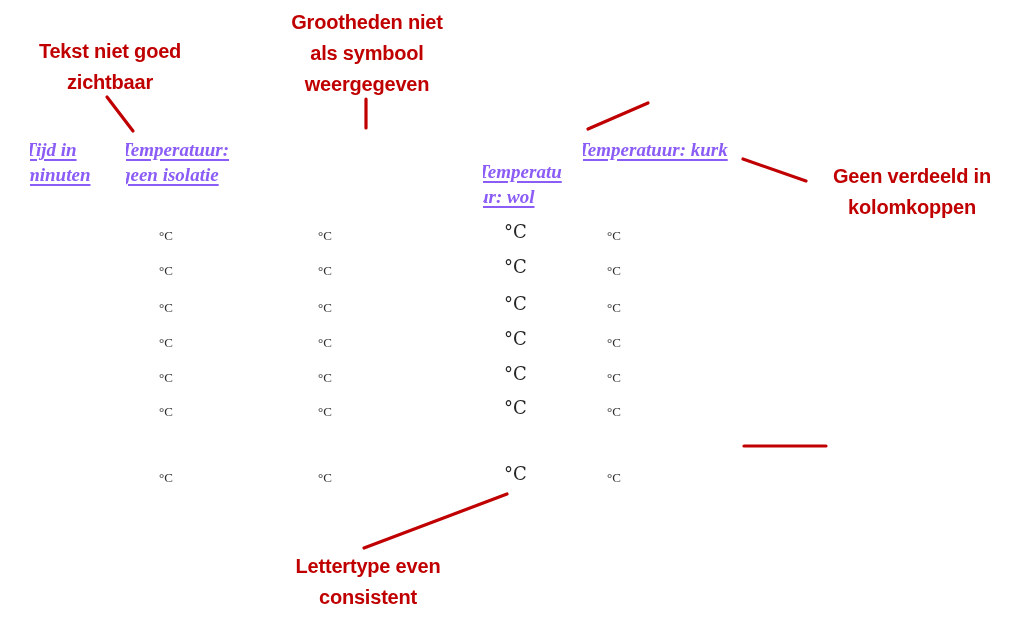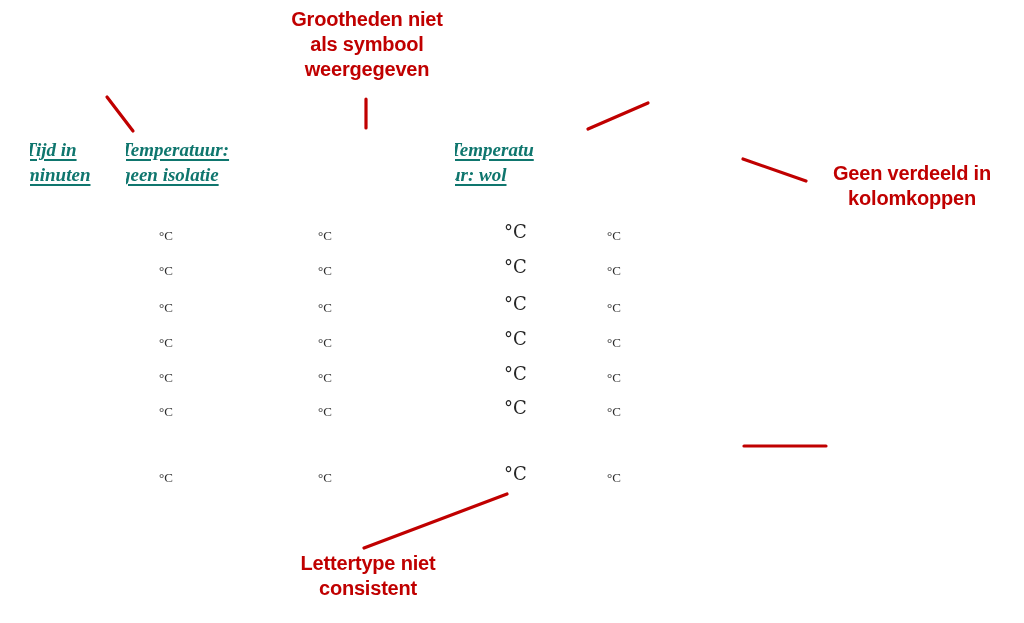--- a/index.html
+++ b/index.html
@@ -4,43 +4,43 @@
 <style>
   html,body{margin:0;padding:0;background:#ffffff;}
   .stage{
     position:relative;width:1024px;height:623px;background:#ffffff;overflow:hidden;
     font-family:"Liberation Sans",sans-serif;
   }
   .connectors{position:absolute;left:0;top:0;pointer-events:none;}
   .conn{stroke:#c00000;stroke-width:3.2;stroke-linecap:round;}
   
   .ann{
-    position:absolute;color:#c00000;font-weight:bold;font-size:20px;line-height:25px;
+    position:absolute;color:#c00000;font-weight:bold;font-size:20px;line-height:31px;
     text-align:center;white-space:pre-line;letter-spacing:-0.2px;
   }
   .a-tekst{left:10px;top:36px;width:200px;}
   .a-grootheden{left:267px;top:7px;width:200px;}
   .a-kolommen{left:548px;top:41px;width:200px;}
   .a-eenheden{left:802px;top:161px;width:220px;}
   .a-rijen{left:794px;top:418px;width:204px;}
   .a-lettertype{left:268px;top:551px;width:200px;}
   
   .hdr{
-    position:absolute;top:137px;overflow:hidden;color:#0f766e;
+    position:absolute;top:137px;overflow:hidden;color:#8b5cf6;
     font-family:"Liberation Serif",serif;font-style:italic;font-weight:bold;
     font-size:19px;line-height:25px;height:58px;
   }
   .hdr .txt{
     display:block;margin-left:-5px;white-space:pre-line;
     text-decoration:underline;text-decoration-thickness:2px;text-underline-offset:3px;
   }
   .h-tijd{left:30px;width:95px;}
   .h-geen{left:126px;width:132px;}
   .h-riet{left:297px;width:178px;height:32px;}
-  .h-wol{left:455px;width:106px;}
+  .h-wol{left:483px;width:106px;margin-top:22px;}
   .h-kurk{left:583px;width:178px;height:32px;}
   
   .cell{
     position:absolute;color:#2e2e2e;
     font-family:"Liberation Serif",serif;font-size:13px;line-height:13px;
   }
   .cell.big{
     font-family:"DejaVu Serif",serif;font-size:18px;color:#262626;
     transform:translateY(-4px);
   }
@@ -55,39 +55,44 @@
 
   <svg class="connectors" width="1024" height="623">
     <line class="conn" x1="107" y1="97" x2="133" y2="131"></line>
     <line class="conn" x1="366" y1="99" x2="366" y2="128"></line>
     <line class="conn" x1="648" y1="103" x2="588" y2="129"></line>
     <line class="conn" x1="743" y1="159" x2="806" y2="181"></line>
     <line class="conn" x1="744" y1="446" x2="826" y2="446"></line>
     <line class="conn" x1="507" y1="494" x2="364" y2="548"></line>
   </svg>
 
+  <div class="ann a-tekst">Tekst niet goed
+zichtbaar</div>
   <div class="ann a-grootheden">Grootheden niet
 als symbool
 weergegeven</div>
   <div class="ann a-eenheden">Geen verdeeld in
 kolomkoppen</div>
-  <div class="ann a-lettertype">Lettertype niet
+  <div class="ann a-lettertype">Lettertype even
 consistent</div>
 
   <div class="hdr h-tijd">
     <span class="txt">Tijd in
 minuten</span>
   </div>
   <div class="hdr h-geen">
     <span class="txt">Temperatuur:
 geen isolatie</span>
   </div>
   <div class="hdr h-wol">
     <span class="txt">Temperatu
 ur: wol</span>
+  </div>
+  <div class="hdr h-kurk">
+    <span class="txt">Temperatuur: kurk</span>
   </div>
 
   <span class="cell ca r1">°C</span>
   <span class="cell cb r1">°C</span>
   <span class="cell cc r1 big">°C</span>
   <span class="cell cd r1">°C</span>
 
   <span class="cell ca r2">°C</span>
   <span class="cell cb r2">°C</span>
   <span class="cell cc r2 big">°C</span>

